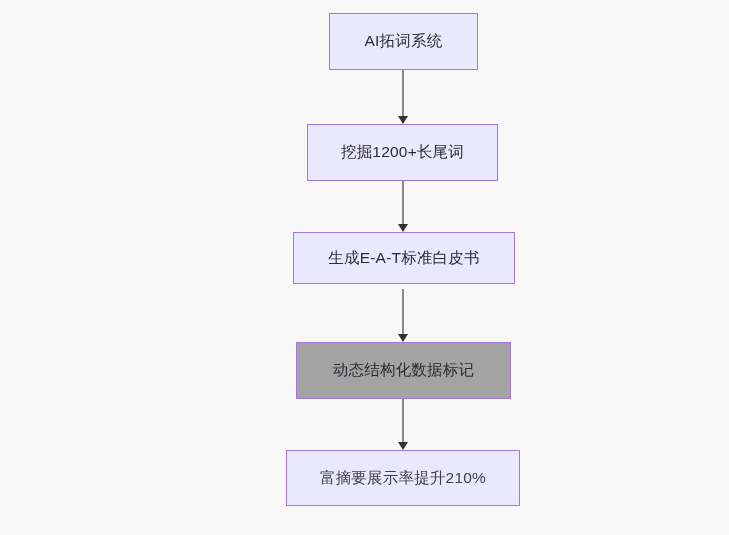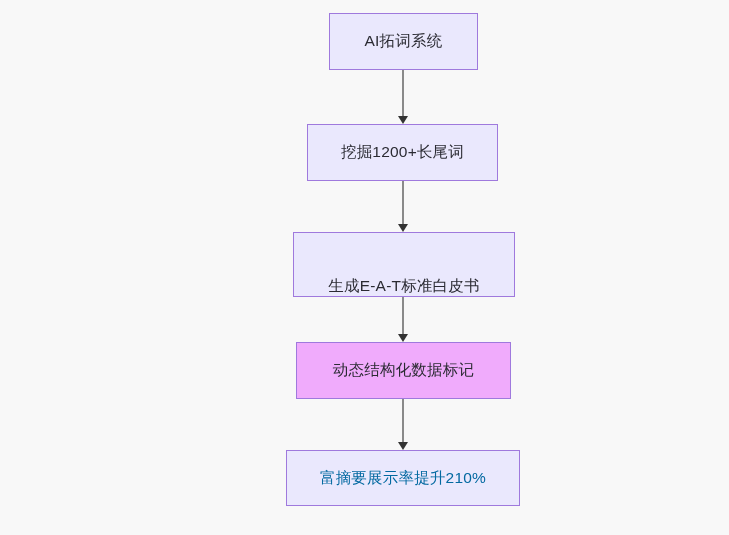--- a/index.html
+++ b/index.html
@@ -80,23 +80,23 @@
     <div class="edge-line" style="height: 44px; background: rgb(138, 138, 138);"></div>
     <div class="edge-head" style="border-top-color: rgb(51, 51, 51);"></div>
   </div>
 
   <div class="node" id="node-0" style="left: 297px; top: 13px; width: 149px; height: 57px; background: rgb(234, 232, 253); border-color: rgb(159, 121, 221);">
     <span class="node-label" style="color: rgb(43, 43, 51);">AI拓词系统</span>
   </div>
   <div class="node" id="node-1" style="left: 275px; top: 124px; width: 191px; height: 57px; background: rgb(234, 232, 253); border-color: rgb(159, 121, 221); justify-content: center;">
     <span class="node-label" style="color: rgb(43, 43, 51);">挖掘1200+长尾词</span>
   </div>
-  <div class="node" id="node-2" style="left: 261px; top: 232px; width: 222px; height: 65px; background: rgb(234, 232, 253); border-color: rgb(159, 121, 221); align-items: flex-end;">
+  <div class="node" id="node-2" style="left: 261px; top: 232px; width: 222px; height: 52px; background: rgb(234, 232, 253); border-color: rgb(159, 121, 221);">
     <span class="node-label" style="color: rgb(43, 43, 51);">生成E-A-T标准白皮书</span>
   </div>
-  <div class="node" id="node-3" style="left: 264px; top: 342px; width: 215px; height: 57px; background: #f0abfc; border-color: rgb(159, 121, 221);">
+  <div class="node" id="node-3" style="left: 264px; top: 342px; width: 215px; height: 57px; background: #a3a3a3; border-color: rgb(159, 121, 221);">
     <span class="node-label" style="color: rgb(43, 43, 51);">动态结构化数据标记</span>
   </div>
   <div class="node" id="node-4" style="left: 254px; top: 450px; width: 234px; height: 56px; background: rgb(234, 232, 253); border-color: rgb(159, 121, 221);">
-    <span class="node-label" style="color: #0369a1;">富摘要展示率提升210%</span>
+    <span class="node-label" style="color: #404040;">富摘要展示率提升210%</span>
   </div>
 
 </div>
 
 </body></html>

